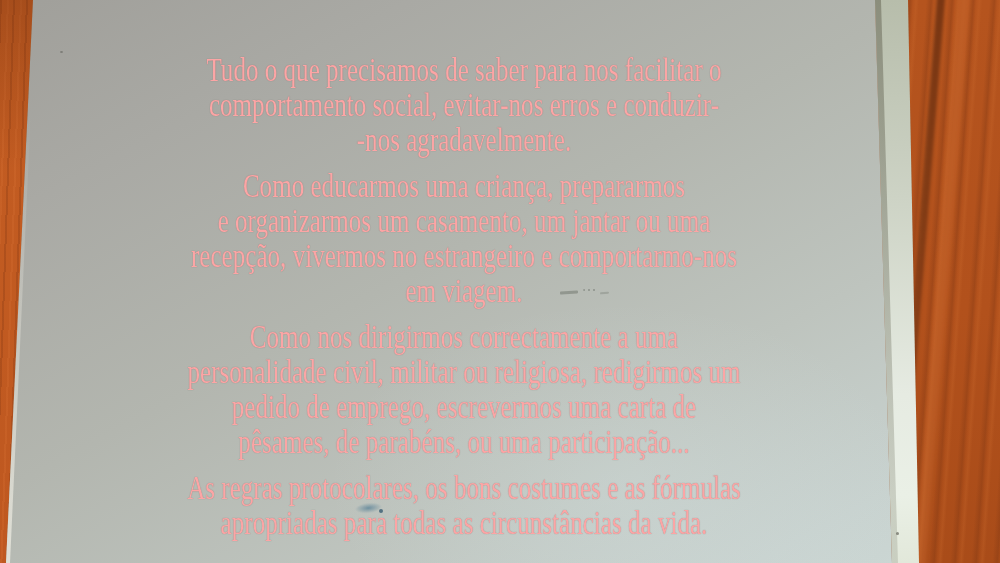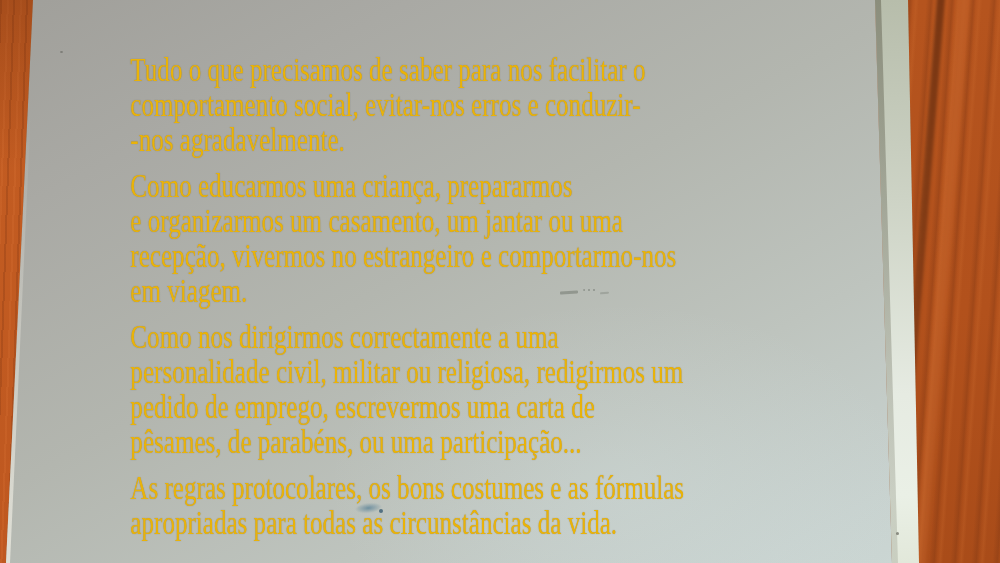--- a/index.html
+++ b/index.html
@@ -58,21 +58,21 @@
     clip-path:polygon(33px 0,875px 0,892px 563px,6px 563px);
   }
   .page-left-edge{
     position:absolute;inset:0;
     background:linear-gradient(to bottom,rgba(238,236,226,0) 20%,rgba(238,236,226,.75) 100%);
     clip-path:polygon(33px 0,36px 0,10px 563px,6px 563px);
   }
   
   .text-block{
     position:absolute;left:25px;top:53px;width:878px;
-    color:#eab308;
+    text-align:center;color:#fca5a5;
   }
   .text-block p{
     margin:0 0 11px 0;
     font-size:33px;line-height:35px;font-weight:normal;
     transform:scaleX(.76);transform-origin:50% 0;
     text-shadow:0 0 1.2px rgba(75,66,59,.45);
   }
   .line{display:block;}
   
   .smudge{

